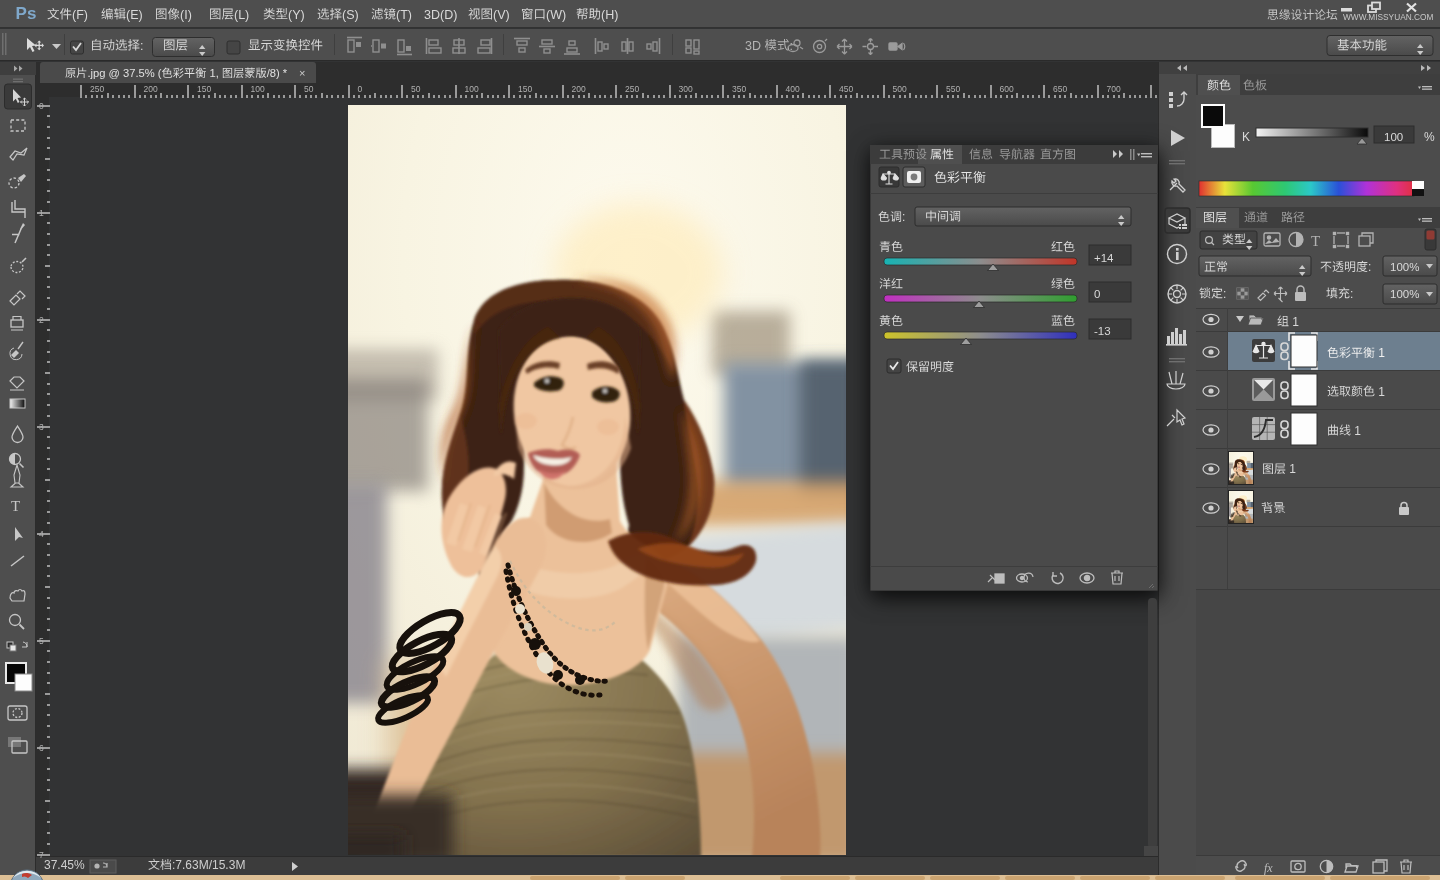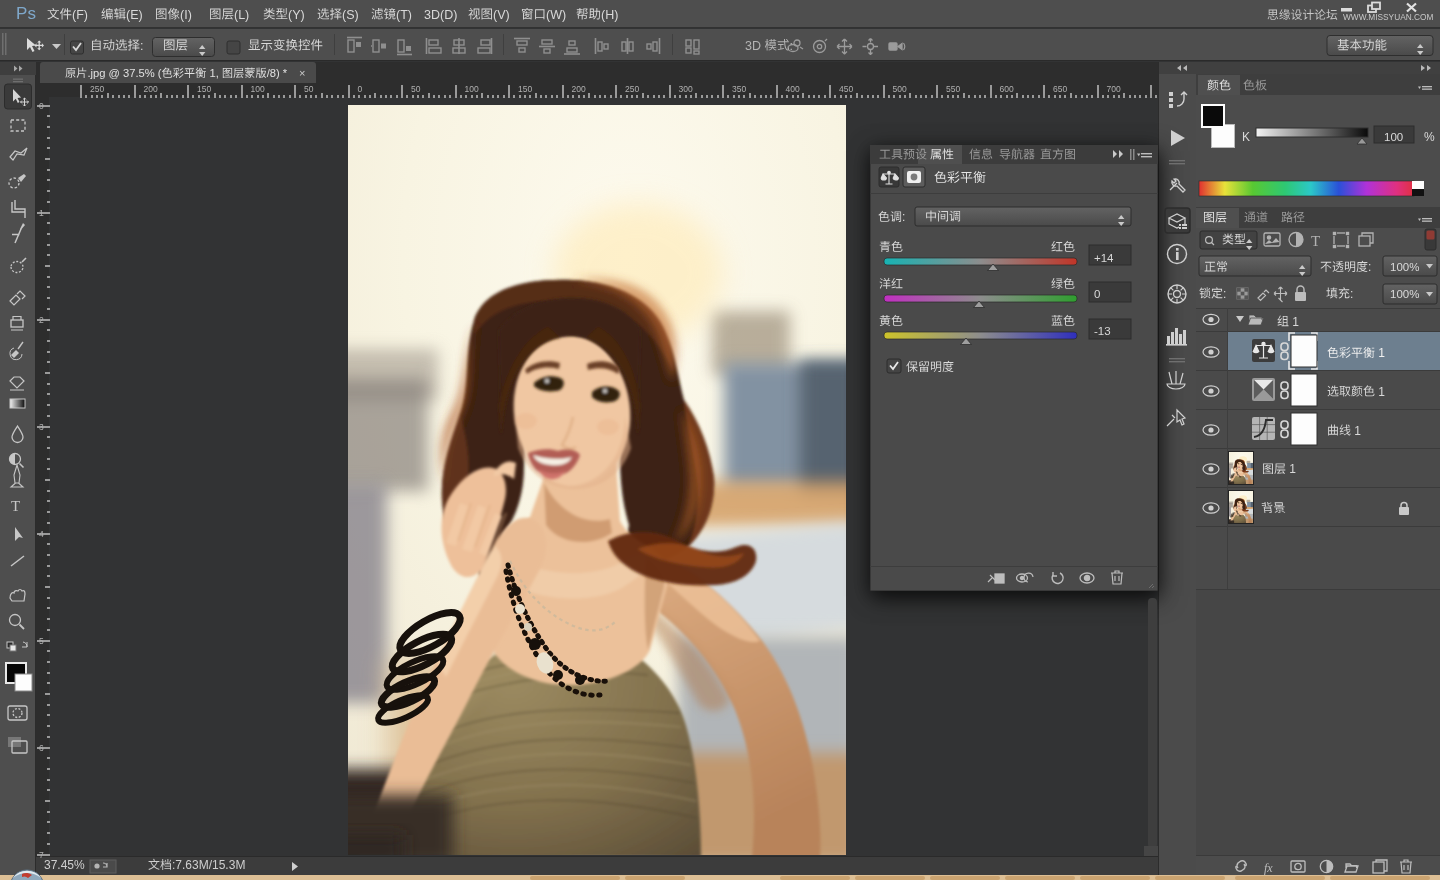--- a/index.html
+++ b/index.html
@@ -1,17 +1,17 @@
 <!DOCTYPE html>
 <html><head><meta charset="utf-8"><style>
 *{margin:0;padding:0;box-sizing:border-box}
 html,body{width:1440px;height:880px;overflow:hidden;background:#323334;font-family:"Liberation Sans",sans-serif}
 .abs{position:absolute}
 #menubar{left:0;top:0;width:1440px;height:28px;background:#4e4e4e;border-bottom:1px solid #323232}
-#pslogo{left:6px;top:0;width:40px;height:28px;color:#7fa8cb;font-size:17px;font-weight:normal;line-height:28px;text-align:center}
+#pslogo{left:6px;top:0;width:40px;height:28px;color:#7fa8cb;font-size:17px;font-weight:bold;line-height:28px;text-align:center}
 #optbar{left:0;top:29px;width:1440px;height:32px;background:#4e4e4e;border-bottom:1px solid #2a2a2a}
 #toolbar{left:0;top:62px;width:36px;height:814px;background:#4e4e4e;border-right:1px solid #2c2c2c}
 #tabbar{left:36px;top:62px;width:1122px;height:21px;background:#2d2d2d}
 #doctab{left:40px;top:62px;width:276px;height:21px;background:#4a4a4a;border-radius:3px 3px 0 0}
 #hruler{left:36px;top:83px;width:1122px;height:14px;background:#2d2d2d}
 #vruler{left:36px;top:97px;width:13px;height:759px;background:#2d2d2d}
 #canvas{left:49px;top:97px;width:1109px;height:759px;background:#323334}
 #statusbar{left:36px;top:856px;width:1122px;height:19px;background:#3c3c3c;border-top:1px solid #2a2a2a}
 #rstrip{left:1158px;top:62px;width:38px;height:814px;background:#4b4b4b;border-left:1px solid #2c2c2c}
 #rpanel{left:1196px;top:62px;width:244px;height:814px;background:#4c4c4c}

